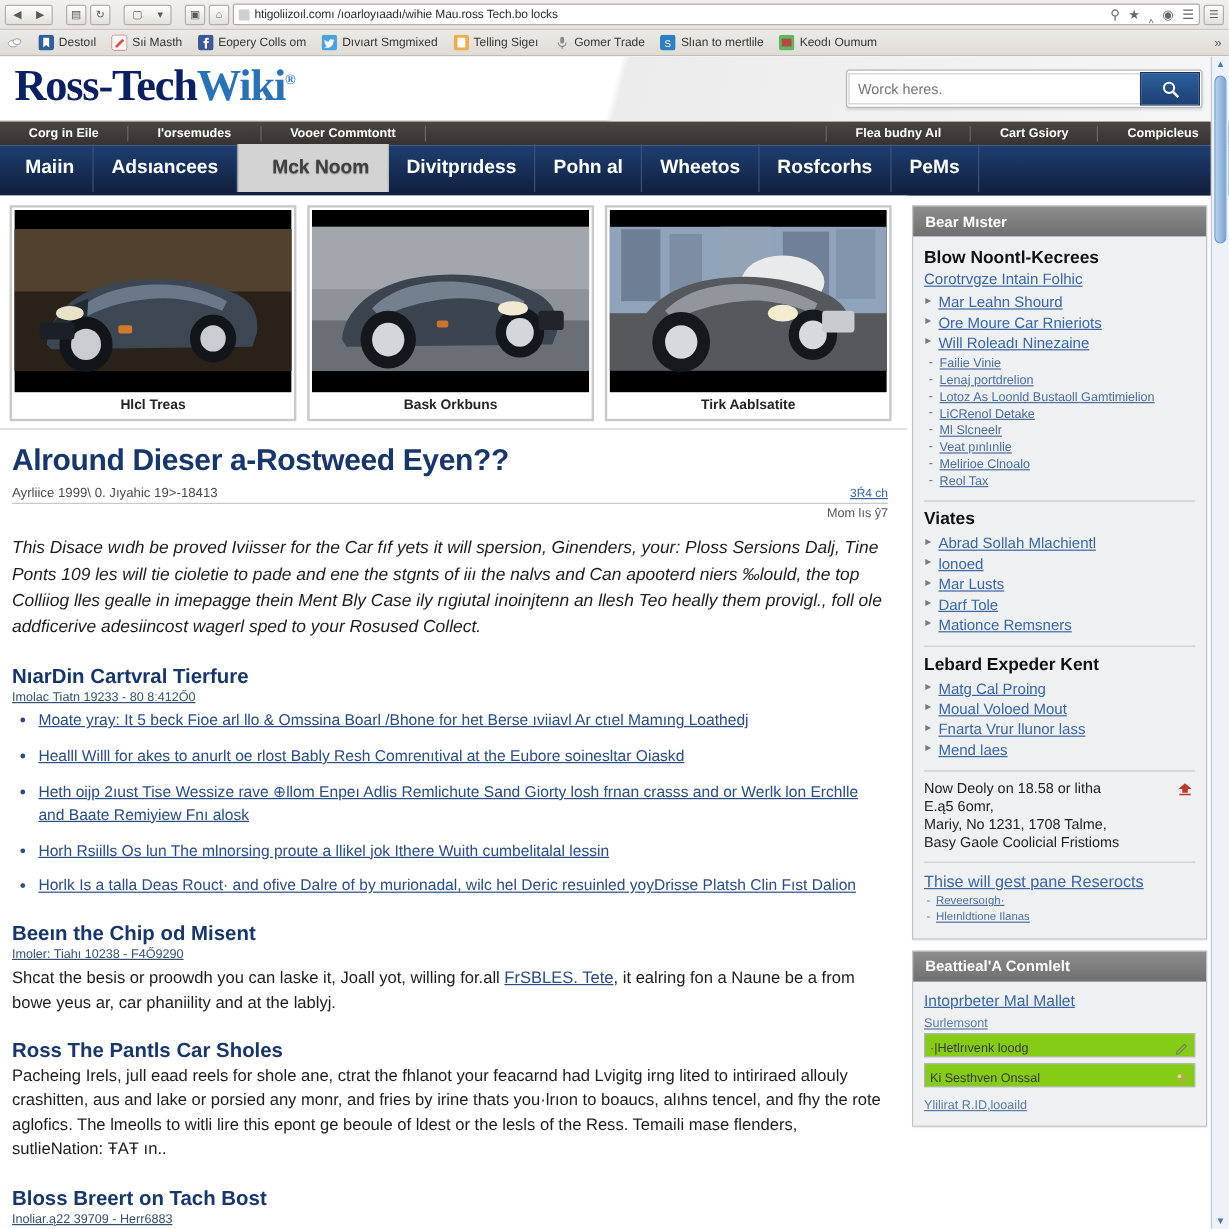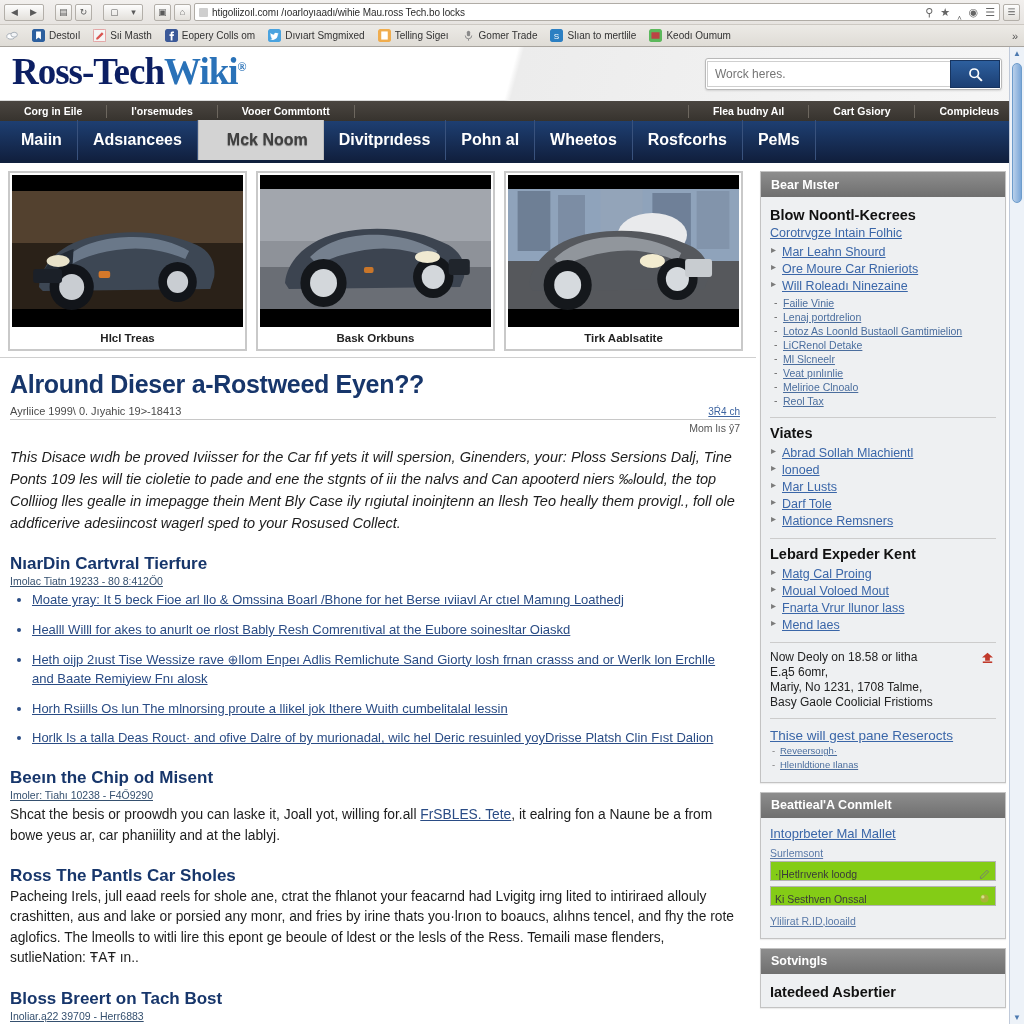--- a/index.html
+++ b/index.html
@@ -747,26 +747,20 @@
             <span class="fval">Ki Sesthven Onssal</span>
             <svg class="fico" viewBox="0 0 16 16">
                 <circle cx="8" cy="8" r="5" fill="#a8b33a"></circle>
                 <circle cx="6" cy="6" r="2" fill="#d6df8a"></circle>
               </svg>
           </div>
           <a class="form-sub" href="#">Ylilirat R.ID,looaild</a>
         </div>
       </div>
 
-      <div class="panel">
-        <div class="panel-head">Sotvingls</div>
-        <div class="panel-body" style="padding-bottom:4px;">
-          <div class="side-h">Iatedeed Asbertier</div>
-        </div>
-      </div>
     </div>
   </div>
 
   <div class="scrollbar">
     <div class="sb-arrow" style="top:2px;">▲</div>
     <div class="sb-thumb" style="top:16px;"></div>
     <div class="sb-arrow" style="bottom:2px;">▼</div>
   </div>
 </div>
 

